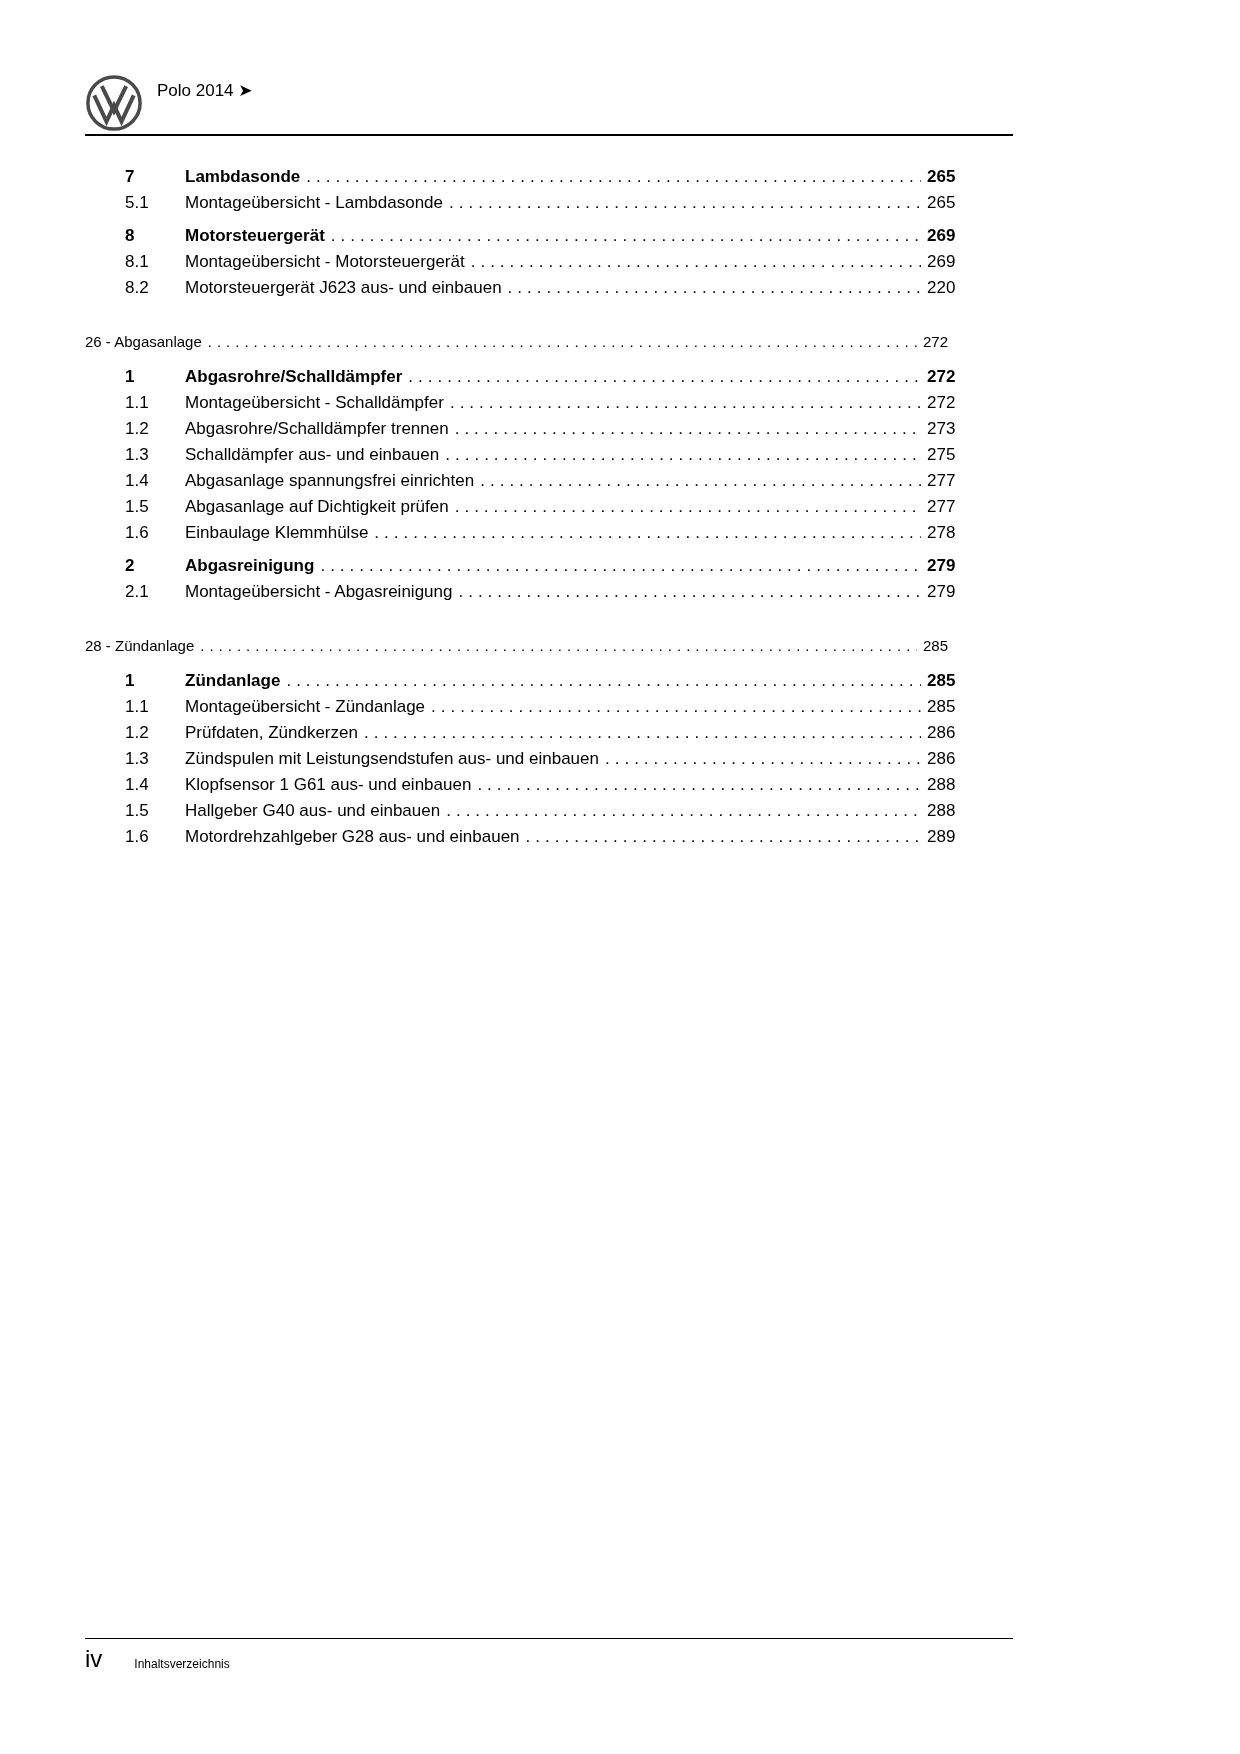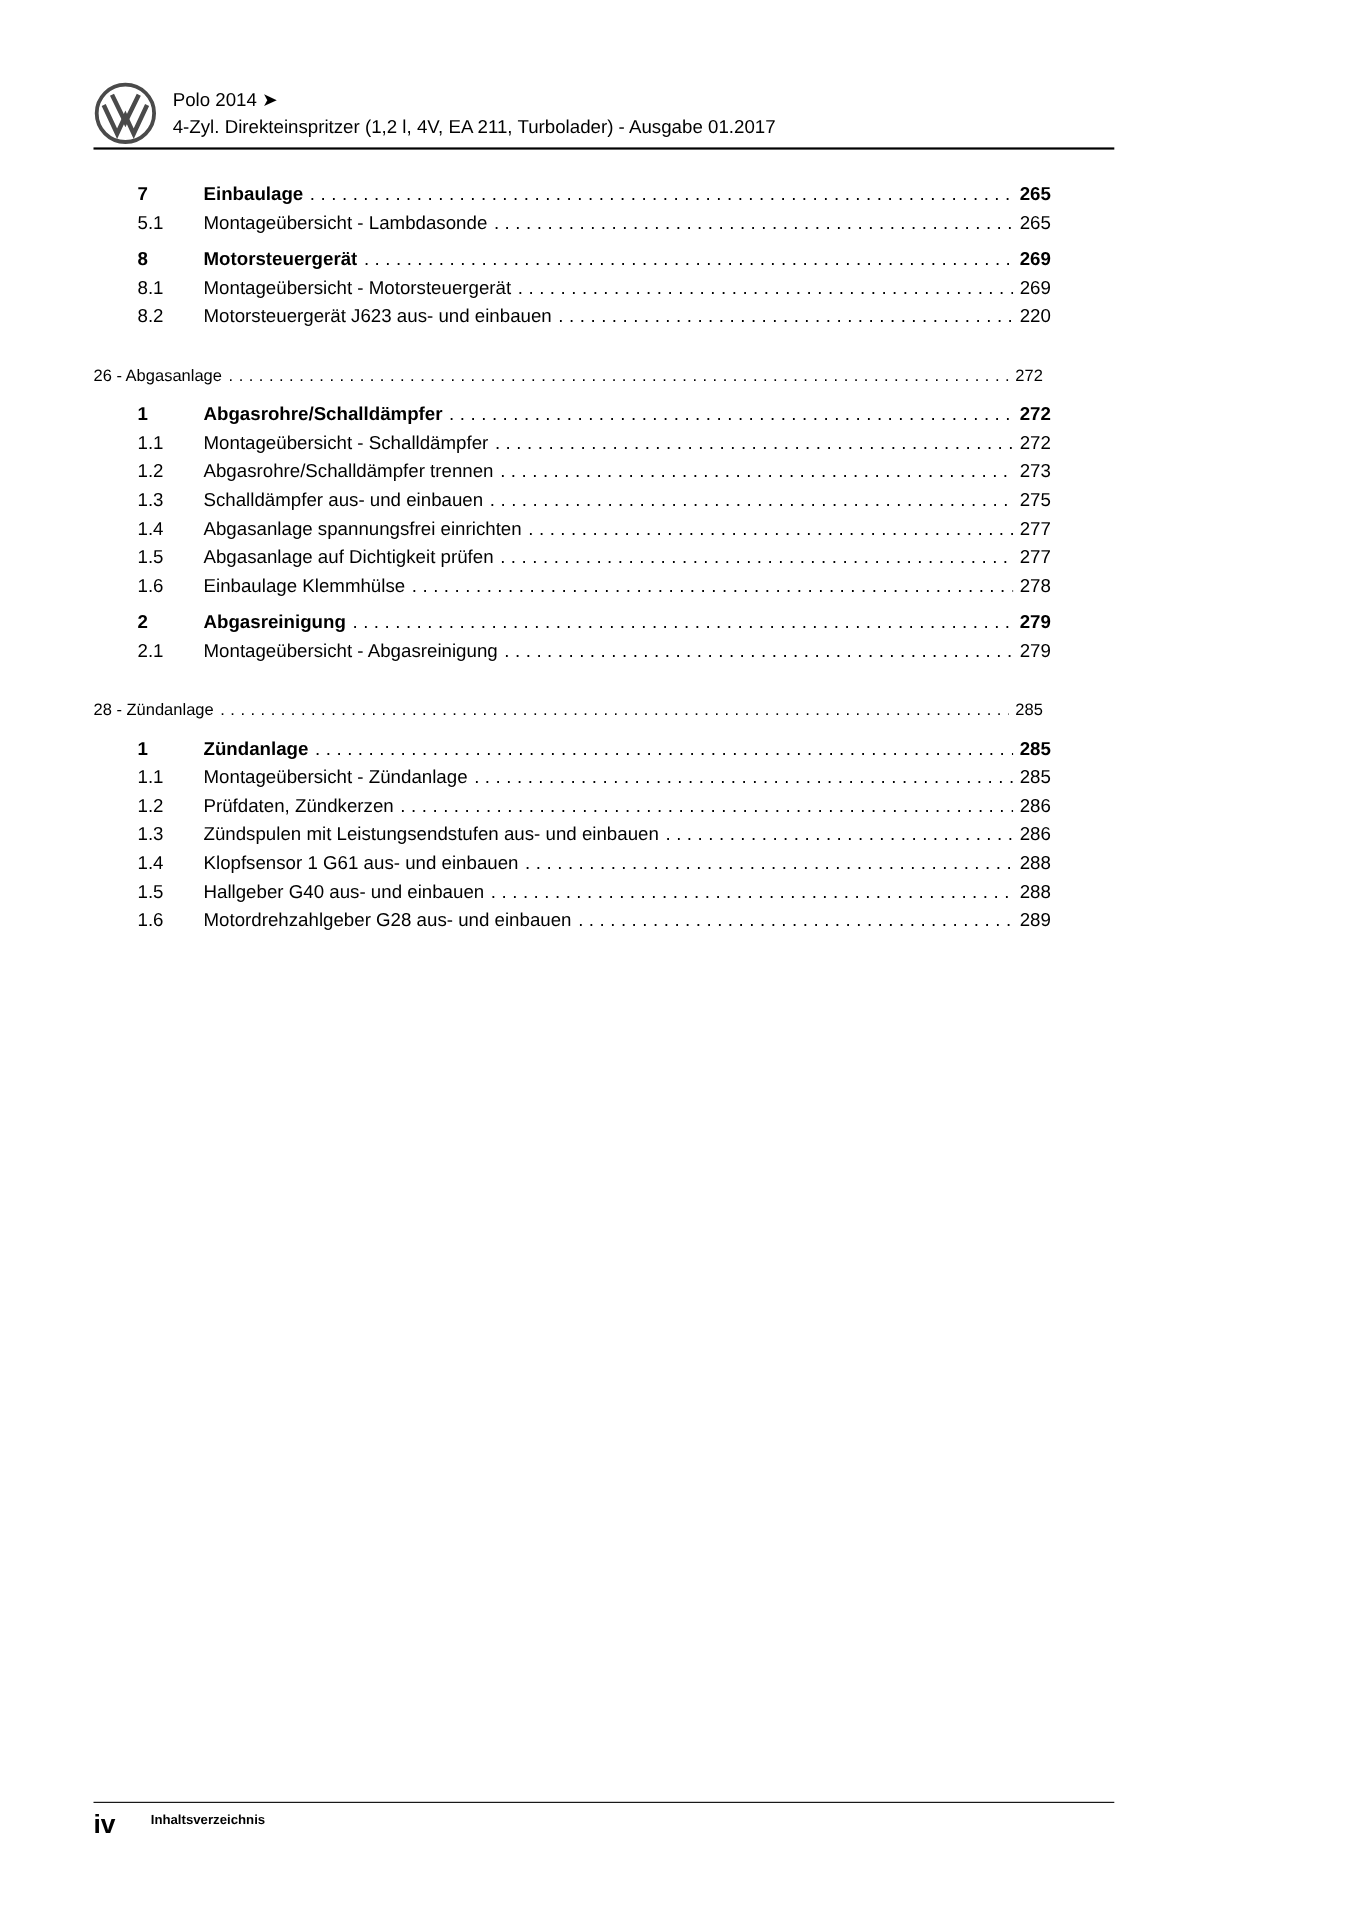--- a/index.html
+++ b/index.html
@@ -97,24 +97,23 @@
     position: absolute;
     left: 85px;
     top: 1638px;
     width: 928px;
   }
   .footer-rule {
     border-bottom: 1.5px solid #000;
   }
   .footer-line {
     display: flex;
-    align-items: flex-start;
+    align-items: flex-end;
     gap: 32px;
     margin-top: 8px;
-    font-weight: bold;
   }
   .footer-pagenum {
     font-size: 24px;
     line-height: 24px;
   }
   .footer-label {
     font-size: 12px;
   }
 </style>
 </head>
@@ -125,29 +124,28 @@
     <div class="header">
       <div class="logo">
         <svg viewBox="0 0 100 100" width="58" height="58">
           <circle cx="50" cy="50" r="45" fill="none" stroke="#4a4a4a" stroke-width="6"></circle>
           <path d="M29 21 L50 64 L71 21" fill="none" stroke="#4a4a4a" stroke-width="7" stroke-linejoin="miter"></path>
           <path d="M16 37 L37 82 L50 54 L63 82 L84 37" fill="none" stroke="#4a4a4a" stroke-width="7" stroke-linejoin="miter"></path>
         </svg>
       </div>
       <div class="header-text">
         <div>Polo 2014 ➤</div>
-        <div>4-Zyl. Direkteinspritzer (1,2 l, 4V, EA 211, Turbolader) - Ausgabe 01.2017</div>
       </div>
     </div>
     <div class="header-rule"></div>
 
     <div class="toc">
         <div class="row section">
           <span class="num">7</span>
-          <span class="title">Einbaulage</span>
+          <span class="title">Lambdasonde</span>
           <span class="dots"></span>
           <span class="page-num">265</span>
         </div>
         <div class="row sub">
           <span class="num">5.1</span>
           <span class="title">Montageübersicht - Lambdasonde</span>
           <span class="dots"></span>
           <span class="page-num">265</span>
         </div>
         <div class="row section">

